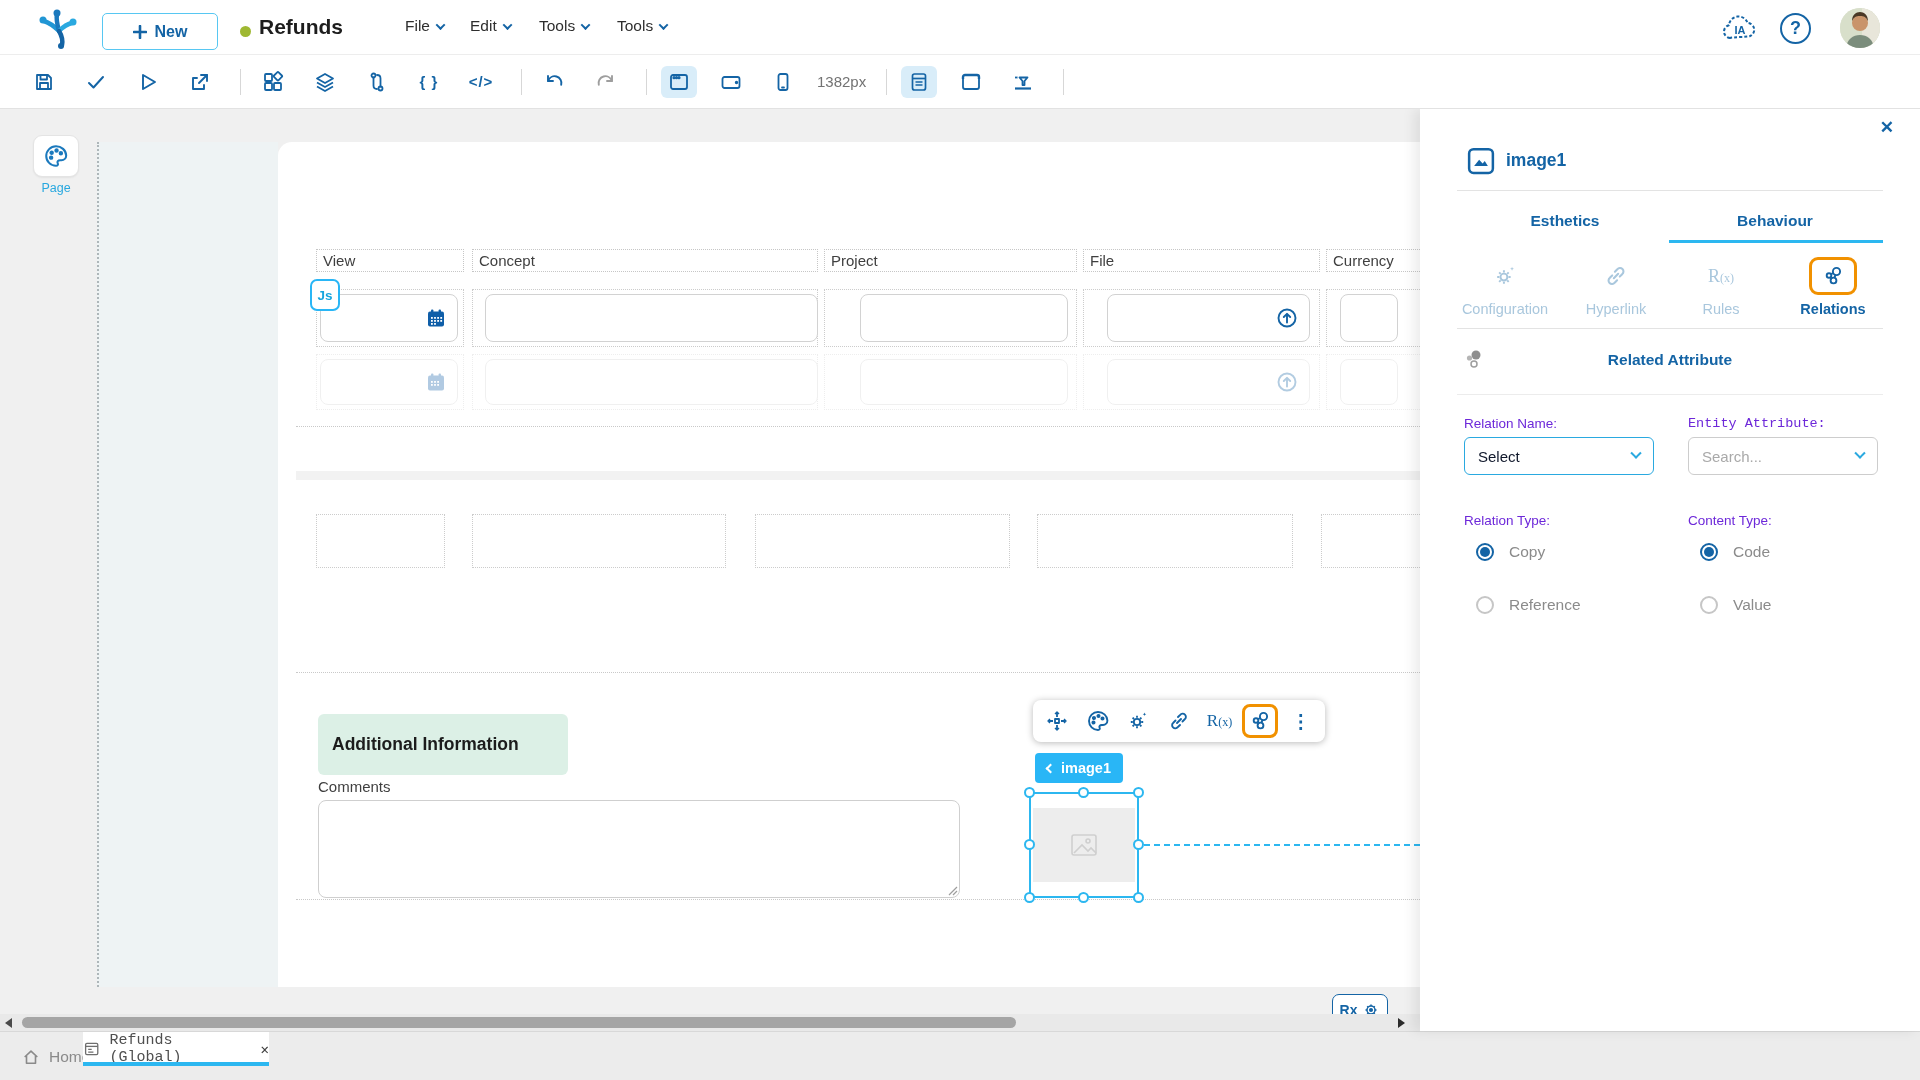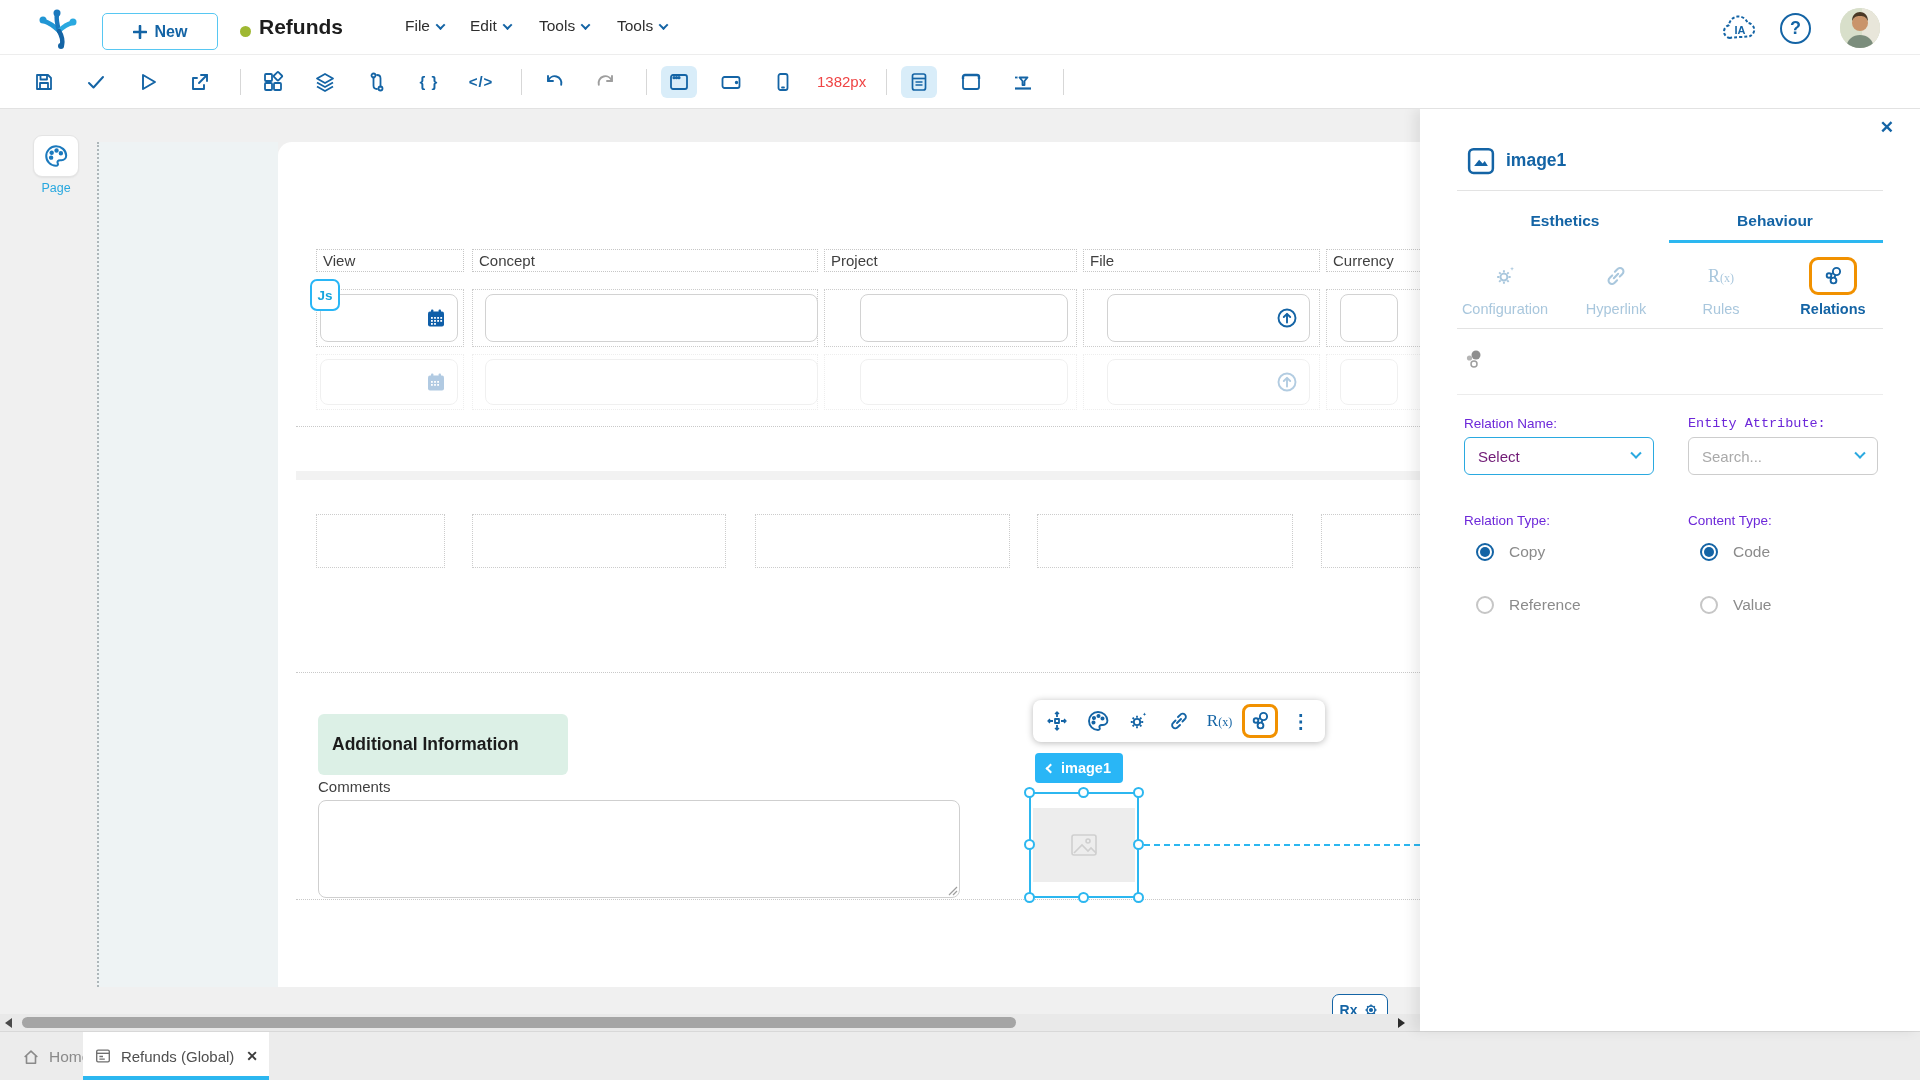--- a/index.html
+++ b/index.html
@@ -18,21 +18,21 @@
   .chev{display:inline-block;width:7px;height:7px;border-right:2px solid #1464a5;border-bottom:2px solid #1464a5;transform:rotate(45deg) translate(-1px,-1px);}
   .ia-badge{position:absolute;left:1720px;top:13px;width:40px;height:32px;color:#1464a5;}
   .help-btn{position:absolute;left:1780px;top:13px;width:31px;height:31px;border:2.5px solid #1464a5;border-radius:50%;color:#1464a5;font-weight:bold;font-size:18px;display:flex;align-items:center;justify-content:center;}
   .avatar{position:absolute;left:1840px;top:8px;width:40px;height:40px;border-radius:50%;overflow:hidden;background:#dfe4d4;}
 
   
   .toolbar{position:absolute;left:0;top:55px;width:1920px;height:54px;border-bottom:1px solid #e2e2e2;display:flex;align-items:center;padding-left:26px;z-index:9;background:#fff;}
   .tb-btn{width:36px;height:32px;display:flex;align-items:center;justify-content:center;margin-right:16px;border-radius:6px;cursor:pointer;color:#1464a5;}
   .tb-btn.chip{background:#d9edf9;}
   .tb-sep{width:1px;height:26px;background:#d7d7d7;margin:0 14px 0 6px;}
-  .tb-text{font-size:15px;color:#ef4444;margin-right:14px;}
+  .tb-text{font-size:15px;color:#737373;margin-right:14px;}
   .glyph{font-weight:bold;font-size:15px;color:#1464a5;letter-spacing:1px;}
 
   
   .canvas{position:absolute;left:0;top:109px;width:1420px;height:905px;background:#f0f0f0;overflow:hidden;}
   .rail-card{position:absolute;left:33px;top:26px;width:46px;height:42px;background:#fff;border:1px solid #e4e4e4;border-radius:9px;display:flex;align-items:center;justify-content:center;box-shadow:0 1px 2px rgba(0,0,0,.06);cursor:pointer;}
   .rail-label{position:absolute;left:33px;top:72px;width:46px;text-align:center;color:#29a8df;font-size:12.5px;}
   .strip{position:absolute;left:97px;top:33px;width:181px;height:845px;background:#eef3f4;border-left:2px dotted #aeb6b9;}
   .page{position:absolute;left:278px;top:33px;width:1142px;height:845px;background:#fff;border-radius:14px 0 0 0;}
   .gblock{position:absolute;background:#dcf0e6;border-radius:6px;display:flex;align-items:center;padding-left:14px;font-size:17.5px;font-weight:bold;color:#1c1c1c;}
   .hcell{position:absolute;height:23px;border:1px dotted #c6c6c6;font-size:15px;color:#3f3f3f;padding:2px 0 0 6px;}
@@ -78,21 +78,21 @@
   .p-select{position:absolute;width:190px;height:38px;border-radius:6px;display:flex;align-items:center;justify-content:space-between;padding:0 13px;font-size:15px;cursor:pointer;background:#fff;}
   .p-select .chev{border-color:#2aa9e0;width:8px;height:8px;border-width:2.5px;transform:rotate(45deg) translate(-2px,-2px);}
   .radio-row{position:absolute;display:flex;align-items:center;gap:15px;font-size:15.5px;color:#8b8b8b;cursor:pointer;}
   .radio{width:18px;height:18px;border-radius:50%;border:2px solid #c6c6c6;background:#fff;}
   .radio.sel{border-color:#1464a5;position:relative;}
   .radio.sel::after{content:"";position:absolute;left:2px;top:2px;width:10px;height:10px;border-radius:50%;background:#1464a5;}
 
   
   .bottombar{position:absolute;left:0;top:1031px;width:1920px;height:49px;background:#ececec;border-top:1px solid #d8d8d8;z-index:2;}
   .btab-home{position:absolute;left:12px;top:0;height:49px;display:flex;align-items:center;gap:9px;color:#8a8a8a;font-size:15.5px;padding:0 10px;cursor:pointer;}
-  .btab-active{position:absolute;left:83px;top:0;width:186px;height:48px;background:#fff;display:flex;align-items:center;justify-content:center;gap:9px;color:#4f4f4f;font-size:15px;cursor:pointer;}
+  .btab-active{position:absolute;left:83px;top:0;width:186px;height:34px;background:#fff;display:flex;align-items:center;justify-content:center;gap:9px;color:#4f4f4f;font-size:15px;cursor:pointer;font-family:Liberation Mono, monospace;}
   .btab-active .bunder{position:absolute;left:0;bottom:0;width:100%;height:4px;background:#2cb7f0;}
   .btab-close{font-size:14px;color:#3c3c3c;font-weight:bold;margin-left:3px;}
 </style>
 </head>
 <body>
 
 <div id="app">
 
   <div class="header">
     <div class="logo">
@@ -522,26 +522,27 @@
       <div class="sublab">Relations</div>
     </div>
 
     <div class="p-div" style="top:219px;"></div>
 
     <svg class="abs ic" style="left:42px;top:238px;" width="24" height="24" viewBox="0 0 24 24">
         <circle cx="14" cy="8" r="4.5" fill="#8f8f8f"></circle>
         <circle cx="7.5" cy="11" r="2.6" fill="#b5b5b5"></circle>
         <circle cx="12" cy="17" r="3" fill="none" stroke="#9e9e9e" stroke-width="1.5"></circle>
       </svg>
+    <div class="p-section-title">Related Attribute</div>
     <div class="p-div" style="top:285px;border-top-color:#ececec;"></div>
 
     <div class="p-lbl" style="left:44px;top:307px;">Relation Name:</div>
     <div class="p-lbl" style="left:268px;top:307px;font-family:Liberation Mono, monospace;">Entity Attribute:</div>
 
-    <div class="p-select" style="left:44px;top:328px;border:1.5px solid #2aa9e0;color:#701a75;">
+    <div class="p-select" style="left:44px;top:328px;border:1.5px solid #2aa9e0;color:#0f172a;">
       <span>Select</span>
       <span class="chev"></span>
     </div>
     <div class="p-select" style="left:268px;top:328px;border:1px solid #cdcdcd;color:#a9a9a9;">
       <span>Search...</span>
       <span class="chev"></span>
     </div>
 
     <div class="p-lbl" style="left:44px;top:404px;">Relation Type:</div>
     <div class="p-lbl" style="left:268px;top:404px;">Content Type:</div>

